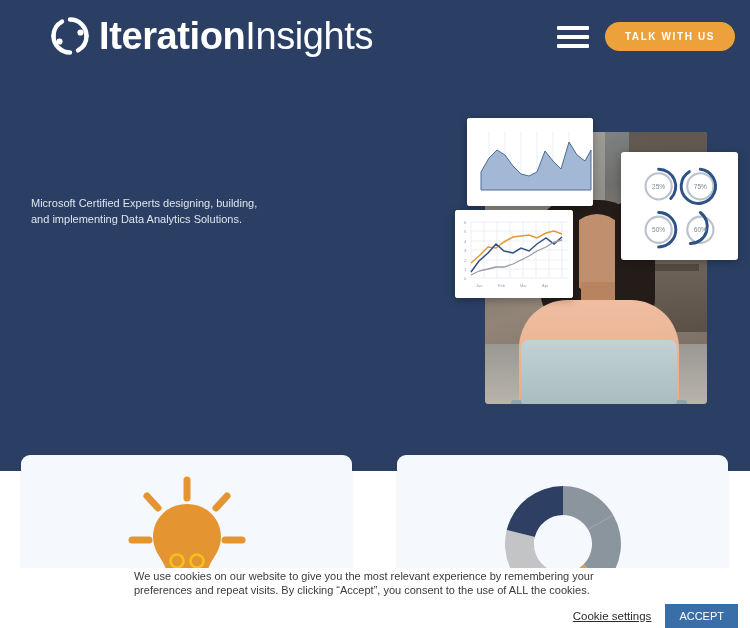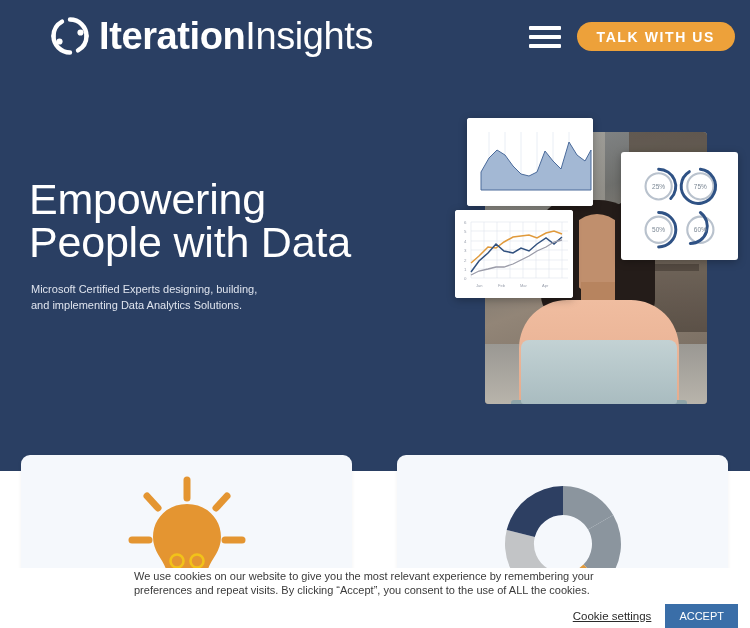--- a/index.html
+++ b/index.html
@@ -78,21 +78,21 @@
     background: #ffffff;
     border-radius: 1px;
   }
   .cta-button {
     background: #eda13a;
     color: #ffffff;
     border: none;
     border-radius: 16px;
     height: 29px;
     padding: 0 20px;
-    font-size: 14px;
+    font-size: 10px;
     font-weight: 700;
     letter-spacing: 1.6px;
     font-family: "Liberation Sans", sans-serif;
     cursor: pointer;
     white-space: nowrap;
   }
 
   
   .hero-copy {
     position: absolute;
@@ -320,22 +320,20 @@
       <div class="hamburger">
         <span></span>
         <span></span>
         <span></span>
       </div>
       <button class="cta-button">TALK WITH US</button>
     </div>
   </div>
 
   <div class="hero-copy">
-    <h1 class="hero-title">Empowering
-People with Data</h1>
     <p class="hero-sub">Microsoft Certified Experts designing, building,
 and implementing Data Analytics Solutions.</p>
   </div>
 
   <div class="collage">
 
     <div class="photo-card">
       <div class="photo-bg"></div>
       <div class="photo-wall"></div>
       <div class="photo-shelf"></div>

